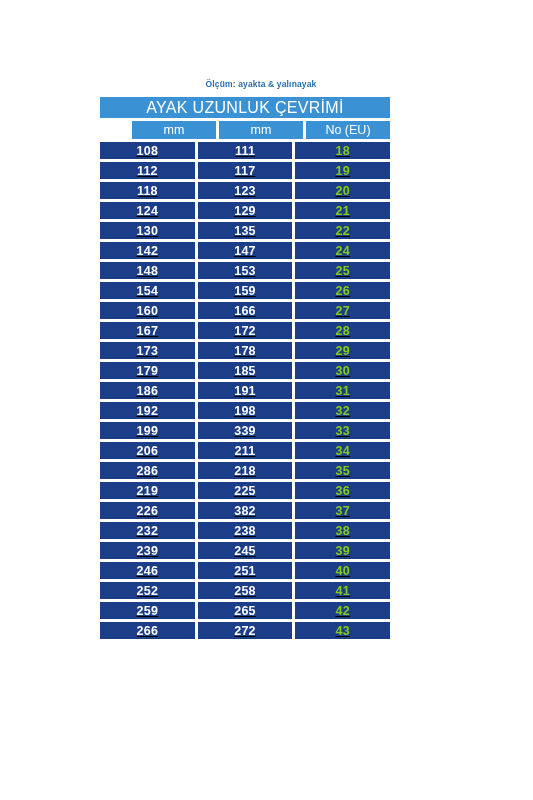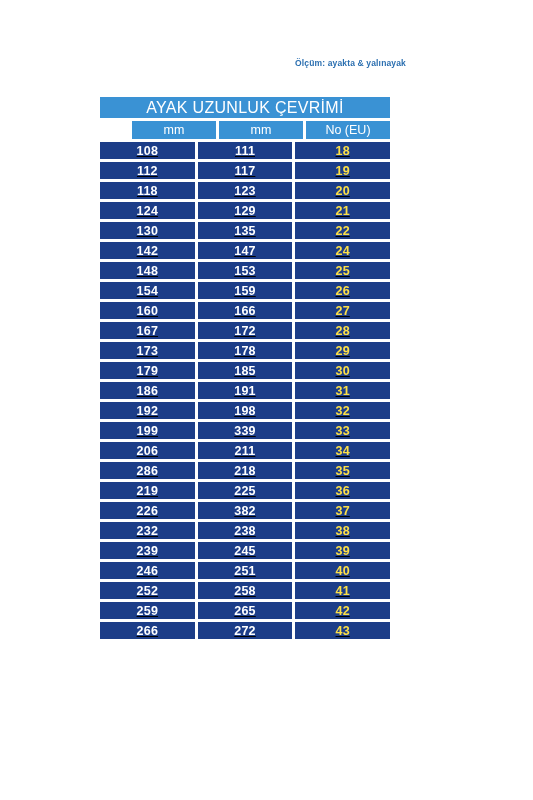--- a/index.html
+++ b/index.html
@@ -22,23 +22,23 @@
     top: 0;
     width: 533px;
     height: 800px;
     background: #ffffff;
   }
 
   
   .subtitle {
     position: absolute;
     left: 116px;
-    top: 58px;
+    top: 79px;
     width: 290px;
-    text-align: right;
+    text-align: center;
     color: #2b6fb0;
     font-size: 8.5px;
     font-weight: bold;
     letter-spacing: 0.15px;
     line-height: 11px;
     white-space: nowrap;
   }
 
   
   .chart {
@@ -99,21 +99,21 @@
     color: #ffffff;
     font-size: 12.5px;
     font-weight: bold;
     display: flex;
     align-items: center;
     justify-content: center;
     box-sizing: border-box;
     letter-spacing: 0.2px;
   }
   .data-cell.eu {
-    color: #fde047;
+    color: #84cc16;
   }
 </style>
 </head>
 <body>
 
 <div class="page">
 
   <div class="subtitle">Ölçüm: ayakta &amp; yalınayak</div>
 
   <div class="chart">

